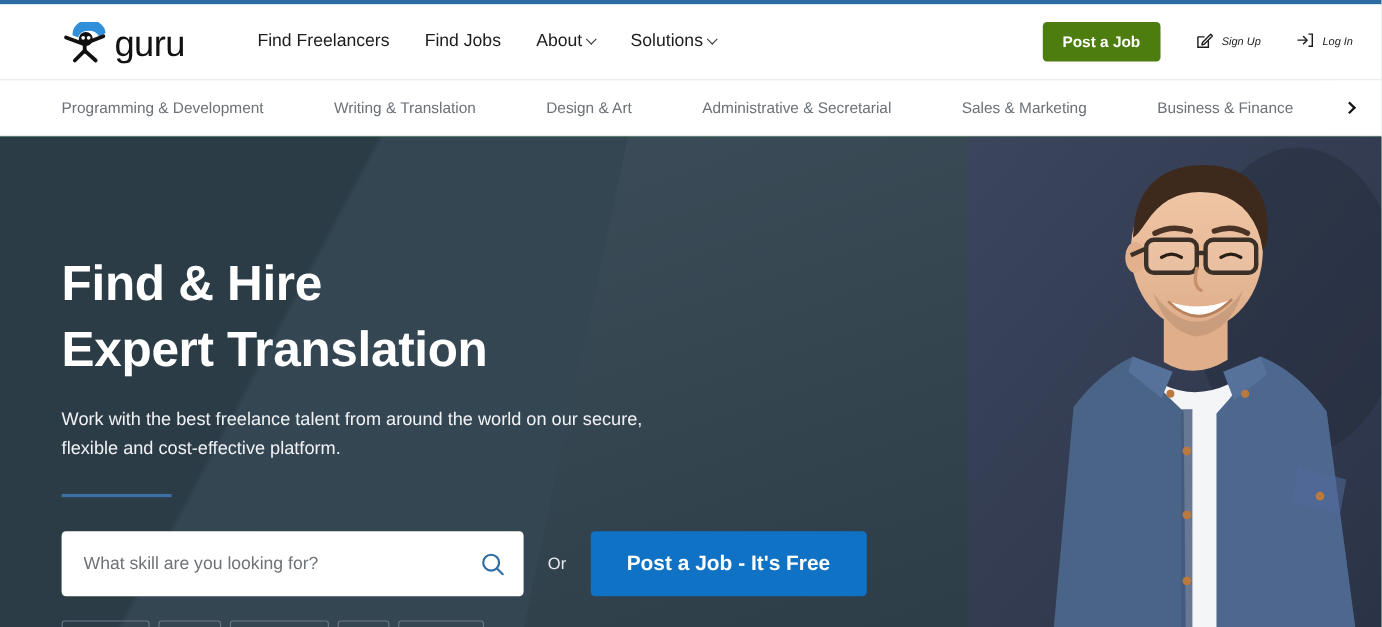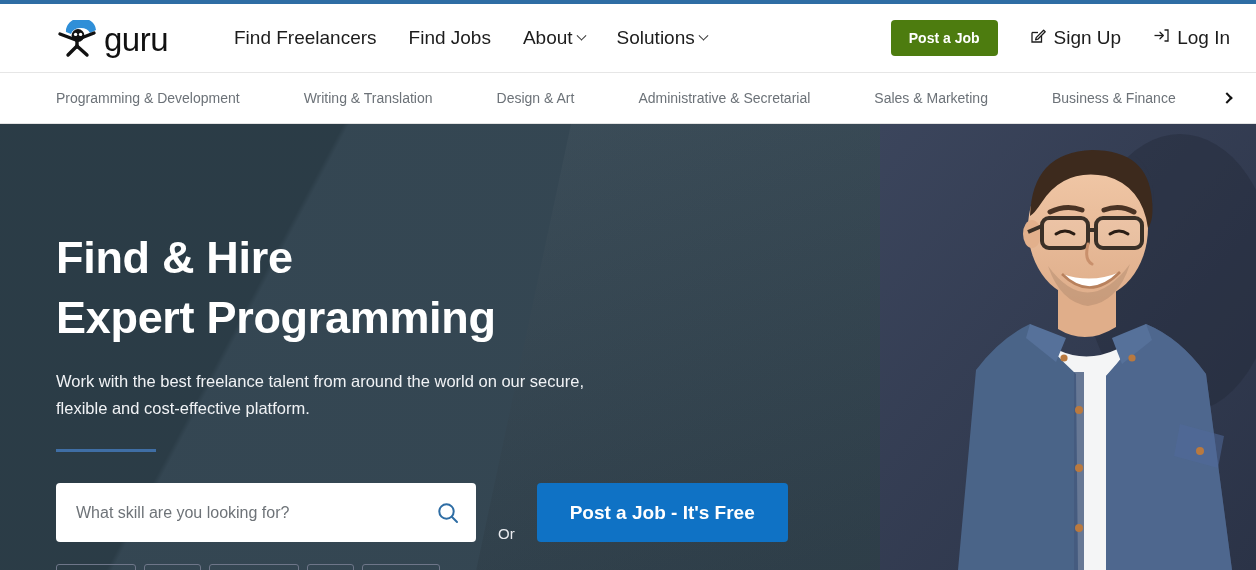--- a/index.html
+++ b/index.html
@@ -28,21 +28,21 @@
     width: 140px; height: 38px;
     display: flex; align-items: center; gap: 2px;
   }
   .logo svg { display: block; }
 
   .mainnav {
     position: absolute; left: 234px; top: 0; height: 68px;
     display: flex; align-items: center; gap: 0px;
   }
   .mainnav a {
-    color: #1c1c1c; font-size: 19px; text-decoration: none;
+    color: #1c1c1c; font-size: 16px; text-decoration: none;
     padding: 0 0; margin-right: 32px;
     display: flex; align-items: center; gap: 5px;
     white-space: nowrap;
   }
   .chev-d {
     display: inline-block; width: 7px; height: 7px;
     border-right: 1.6px solid #333; border-bottom: 1.6px solid #333;
     transform: rotate(45deg) translate(-2px,-2px);
   }
 
@@ -52,22 +52,22 @@
   }
   .btn-post-header {
     background: #4d7c0f; color: #fff; border: none;
     font-family: inherit; font-size: 14px; font-weight: bold;
     padding: 0 18px; height: 36px; border-radius: 4px;
     cursor: pointer; white-space: nowrap;
     display: flex; align-items: center; justify-content: center;
   }
   .hr-link {
     display: flex; align-items: center; gap: 7px;
-    color: #1c1c1c; font-size: 19px; text-decoration: none;
-    margin-left: 32px; white-space: nowrap;
+    color: #1c1c1c; font-size: 10px; text-decoration: none;
+    margin-left: 32px; white-space: nowrap; font-style: italic;
   }
 
   
   .catbar {
     position: absolute; top: 72px; left: 0; width: 1256px; height: 52px;
     background: #ffffff;
     border-top: 1px solid #e6e6e6; border-bottom: 1px solid #e3e3e3;
     display: flex; align-items: center; overflow: hidden;
   }
   .catbar .cats {
@@ -117,21 +117,21 @@
   .h1 .l2 { display: block; }
   .sub {
     color: #f0f2f5; font-size: 16.5px; line-height: 27px;
     margin-top: 20px; max-width: 620px; font-weight: normal;
   }
   .rule {
     width: 100px; height: 3px; background: #3f6ea5; margin-top: 27px;
   }
 
   .searchrow {
-    display: flex; align-items: flex-end; margin-top: 31px;
+    display: flex; align-items: center; margin-top: 31px;
   }
   .searchbox {
     width: 420px; height: 59px; background: #fff; border-radius: 4px;
     display: flex; align-items: center; padding: 0 16px 0 20px;
   }
   .searchbox input {
     flex: 1; border: none; outline: none; background: transparent;
     font-family: inherit; font-size: 16px; color: #3a3a3a;
   }
   .searchbox input::placeholder { color: #6e7378; }
@@ -323,21 +323,21 @@
         <path d="M182 150 Q210 176 240 148 Q212 160 182 150 Z" fill="#ffffff"></path>
         <path d="M182 150 Q210 178 240 148" stroke="#b8815d" stroke-width="2.5" fill="none"></path>
 
         <path d="M168 142 Q208 196 250 140 Q238 178 208 182 Q180 178 168 142 Z" fill="#9d7c62" opacity=".35"></path>
       </svg>
     </div>
 
     <div class="hero-content">
       <h1 class="h1">
         <span>Find &amp; Hire</span>
-        <span class="l2">Expert Programming</span>
+        <span class="l2">Expert Translation</span>
       </h1>
 
       <p class="sub">
         <span>Work with the best freelance talent from around the world on our secure,</span><br>
         <span>flexible and cost-effective platform.</span>
       </p>
 
       <div class="rule"></div>
 
       <div class="searchrow">

